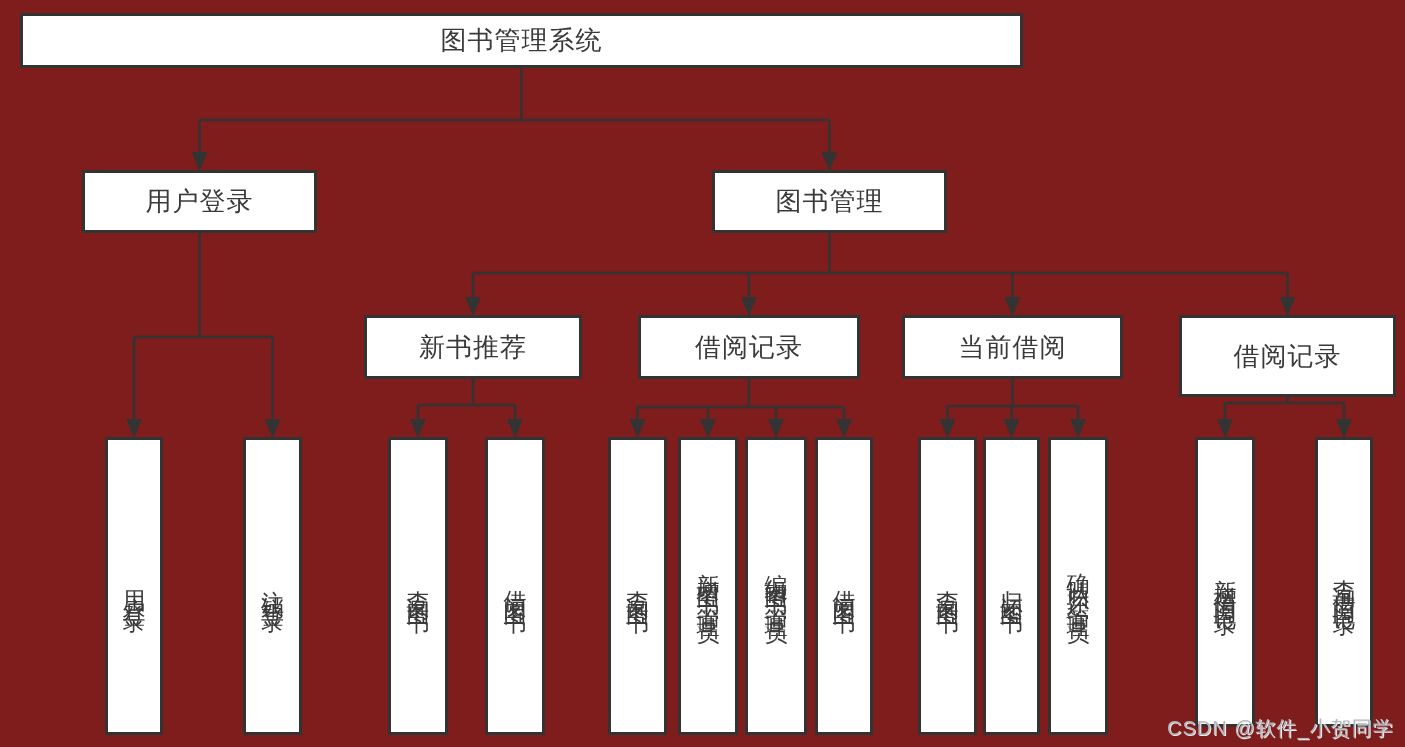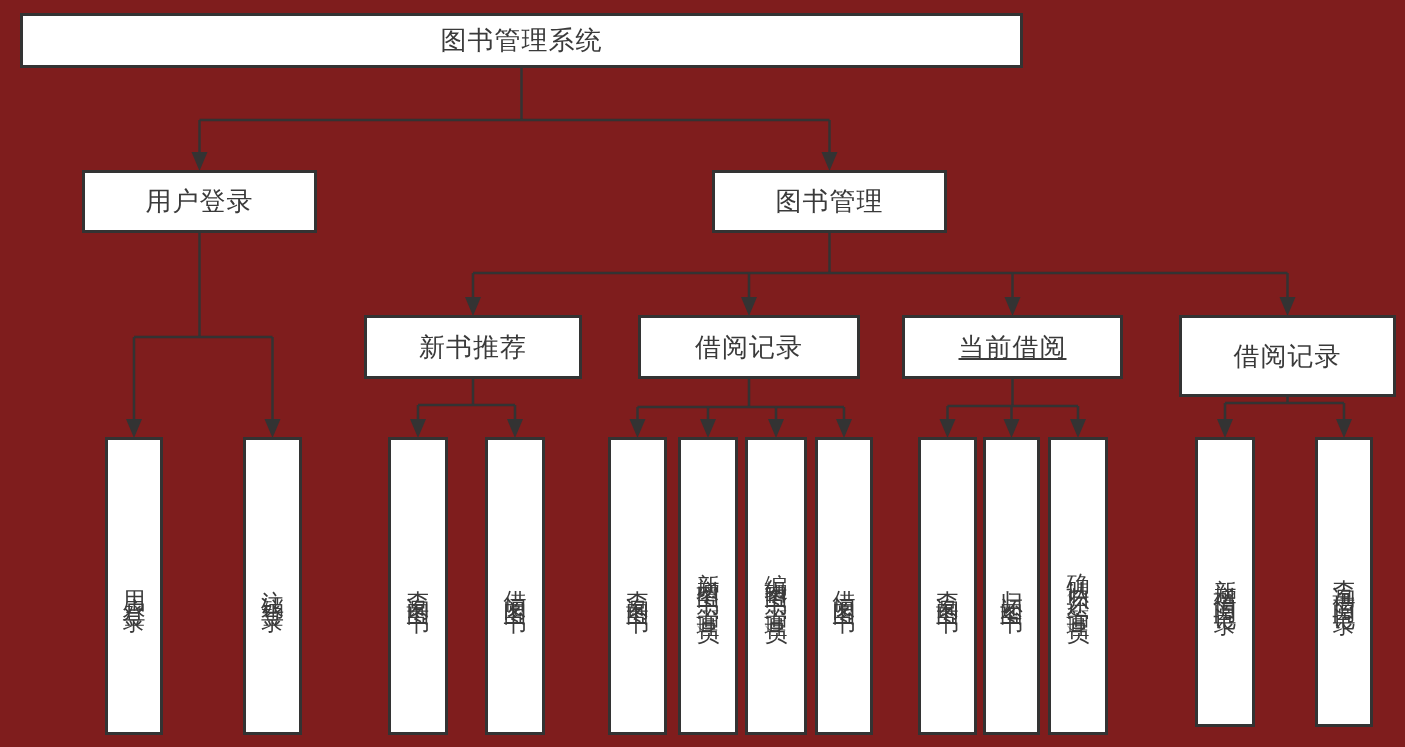--- a/index.html
+++ b/index.html
@@ -115,21 +115,21 @@
       </div>
       <div class="node h" style="left: 712px; top: 170px; width: 235px; height: 63px; align-items: center;">
         <span>图书管理</span>
       </div>
       <div class="node h" style="left: 364px; top: 315px; width: 218px; height: 64px;">
         <span>新书推荐</span>
       </div>
       <div class="node h" style="left: 638px; top: 315px; width: 222px; height: 64px;">
         <span>借阅记录</span>
       </div>
-      <div class="node h" style="left: 902px; top: 315px; width: 221px; height: 64px; text-decoration: underline;">
+      <div class="node h" style="left: 902px; top: 315px; width: 221px; height: 64px;">
         <span>当前借阅</span>
       </div>
       <div class="node h" style="left: 1179px; top: 315px; width: 217px; height: 82px;">
         <span>借阅记录</span>
       </div>
       <div class="node v" style="left: 105px; top: 437px; width: 58px; height: 298px;">
         <span>用户登录</span>
       </div>
       <div class="node v" style="left: 243px; top: 437px; width: 59px; height: 298px;">
         <span>注销登录</span>
@@ -161,13 +161,14 @@
       <div class="node v" style="left: 1048px; top: 437px; width: 60px; height: 298px;">
         <span>确认归还（管理员）</span>
       </div>
       <div class="node v" style="left: 1195px; top: 437px; width: 60px; height: 290px;">
         <span>新增借阅记录</span>
       </div>
       <div class="node v" style="left: 1315px; top: 437px; width: 58px; height: 290px;">
         <span>查询借阅记录</span>
       </div>
     </div>
+  <div class="watermark">CSDN @软件_小贺同学</div>
 </div>
 
 </body></html>

